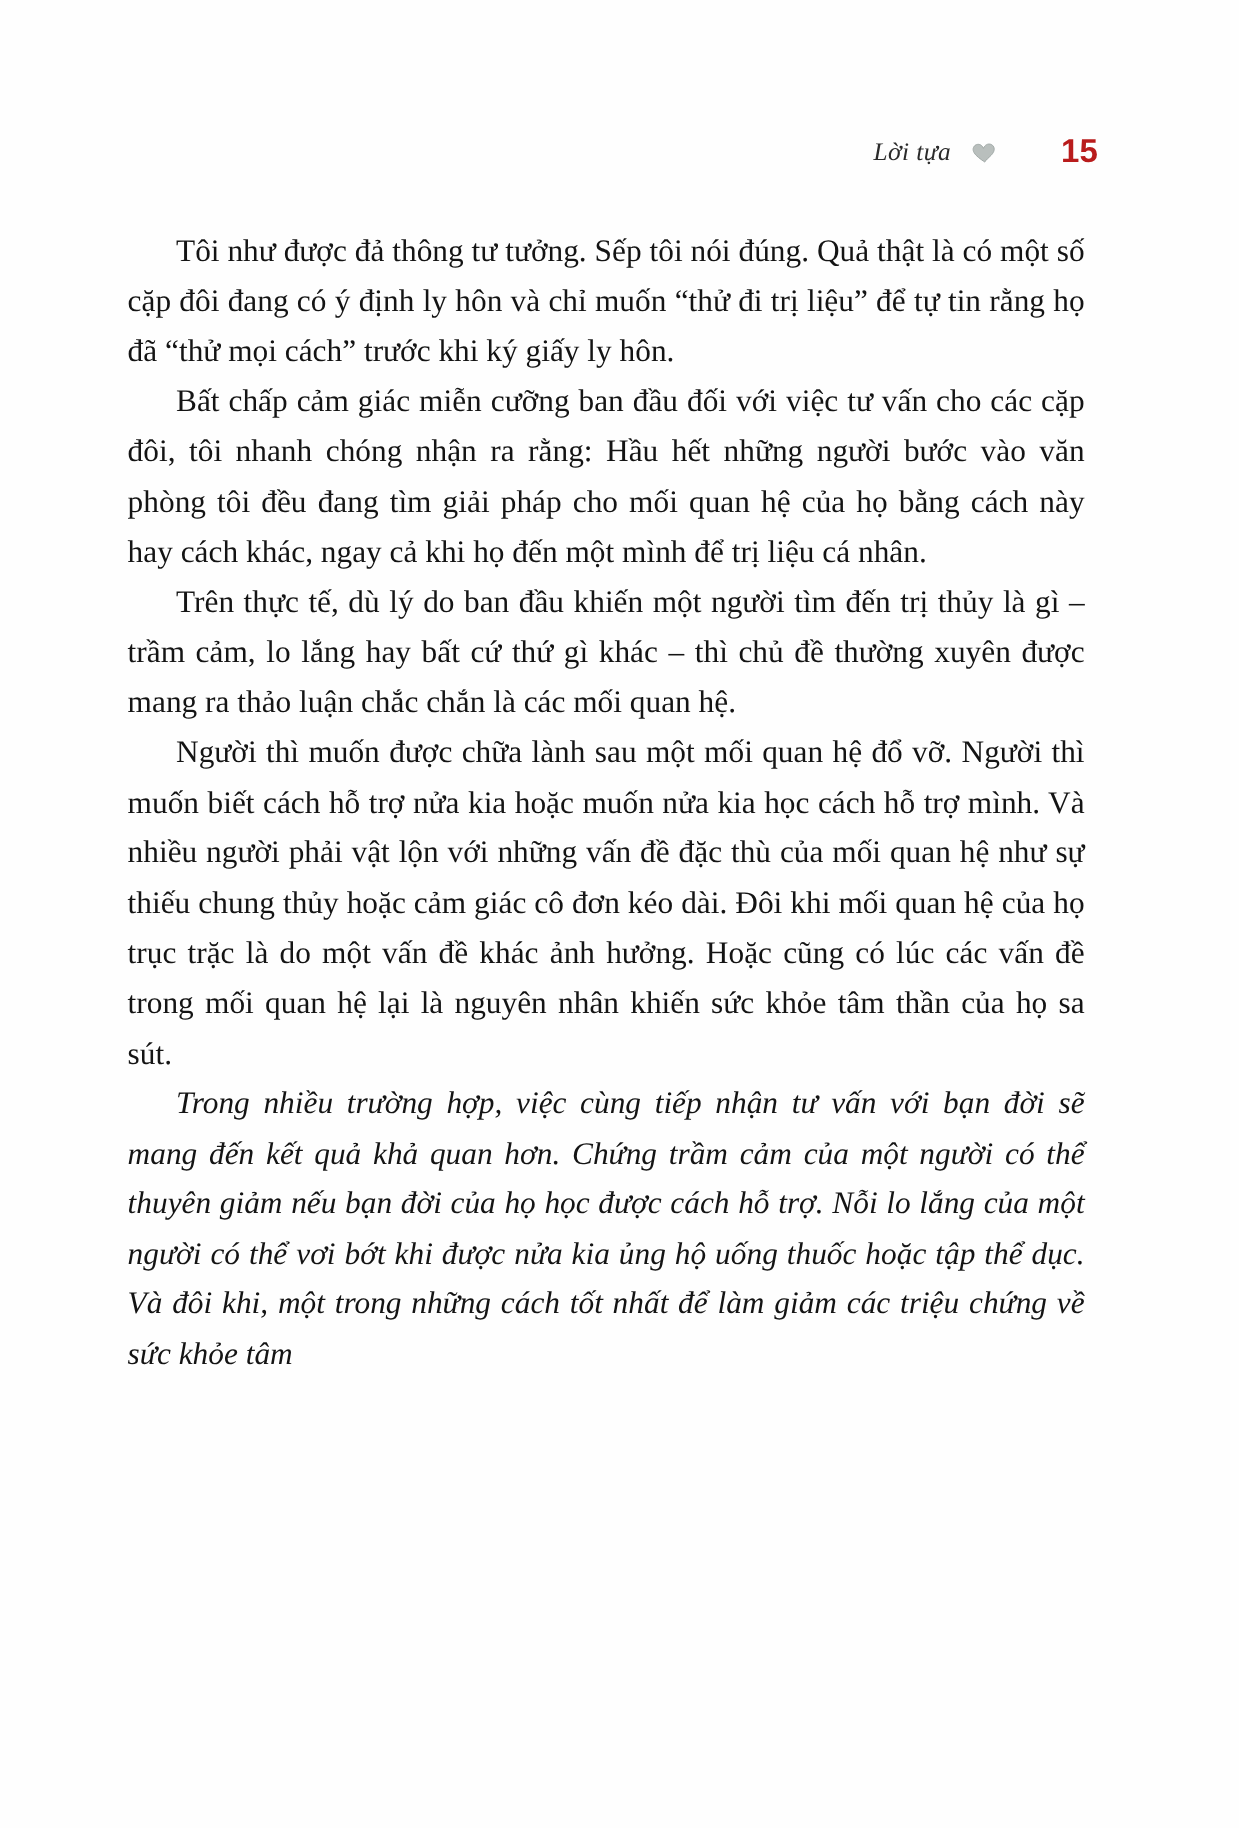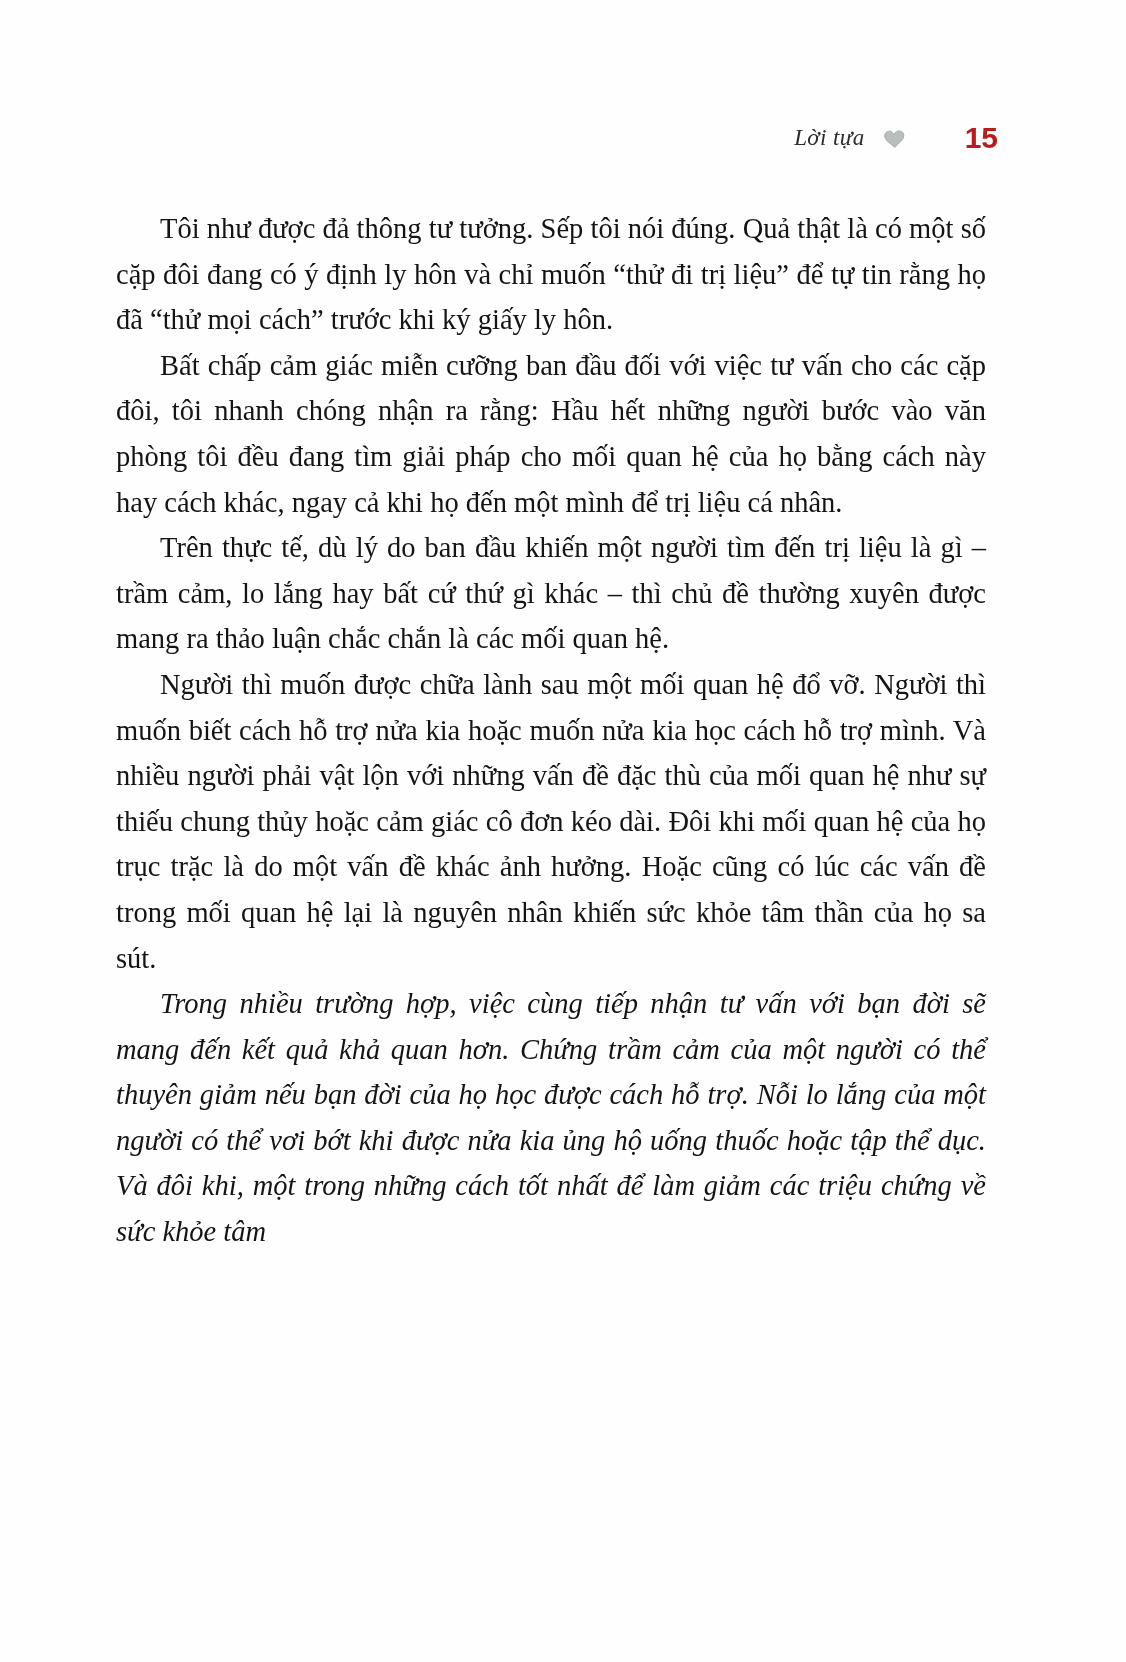--- a/index.html
+++ b/index.html
@@ -98,18 +98,18 @@
       <svg viewBox="0 0 32 32" xmlns="http://www.w3.org/2000/svg" aria-hidden="true">
         <path d="M16.2 27.5c-1.1-1-6.4-4.2-9.6-7.6C3.2 16.3 2.4 13 4.2 10.2c1.9-2.9 6-3.4 8.6-1.1.9.8 1.6 1.9 2 3 .6-1.6 1.8-3.2 3.5-4.1 3-1.6 6.8-.4 8.1 2.7 1.3 3.1-.2 6.3-2.9 9.1-2.8 2.9-6.2 5.6-7.3 7.7z" fill="#b9bfbd" stroke="#9aa3a1" stroke-width="1"></path>
       </svg>
     </span>
     <span class="page-number">15</span>
   </div>
 
   <div class="text-column">
     <p>Tôi như được đả thông tư tưởng. Sếp tôi nói đúng. Quả thật là có một số cặp đôi đang có ý định ly hôn và chỉ muốn “thử đi trị liệu” để tự tin rằng họ đã “thử mọi cách” trước khi ký giấy ly hôn.</p>
     <p>Bất chấp cảm giác miễn cưỡng ban đầu đối với việc tư vấn cho các cặp đôi, tôi nhanh chóng nhận ra rằng: Hầu hết những người bước vào văn phòng tôi đều đang tìm giải pháp cho mối quan hệ của họ bằng cách này hay cách khác, ngay cả khi họ đến một mình để trị liệu cá nhân.</p>
-    <p>Trên thực tế, dù lý do ban đầu khiến một người tìm đến trị liệu là gì – trầm cảm, lo lắng hay bất cứ thứ gì khác – thì chủ đề thường xuyên được mang ra thảo luận chắc chắn là các mối quan hệ.</p>
+    <p>Trên thực tế, dù lý do ban đầu khiến một người tìm đến trị thủy là gì – trầm cảm, lo lắng hay bất cứ thứ gì khác – thì chủ đề thường xuyên được mang ra thảo luận chắc chắn là các mối quan hệ.</p>
     <p>Người thì muốn được chữa lành sau một mối quan hệ đổ vỡ. Người thì muốn biết cách hỗ trợ nửa kia hoặc muốn nửa kia học cách hỗ trợ mình. Và nhiều người phải vật lộn với những vấn đề đặc thù của mối quan hệ như sự thiếu chung thủy hoặc cảm giác cô đơn kéo dài. Đôi khi mối quan hệ của họ trục trặc là do một vấn đề khác ảnh hưởng. Hoặc cũng có lúc các vấn đề trong mối quan hệ lại là nguyên nhân khiến sức khỏe tâm thần của họ sa sút.</p>
     <p>Trong nhiều trường hợp, việc cùng tiếp nhận tư vấn với bạn đời sẽ mang đến kết quả khả quan hơn. Chứng trầm cảm của một người có thể thuyên giảm nếu bạn đời của họ học được cách hỗ trợ. Nỗi lo lắng của một người có thể vơi bớt khi được nửa kia ủng hộ uống thuốc hoặc tập thể dục. Và đôi khi, một trong những cách tốt nhất để làm giảm các triệu chứng về sức khỏe tâm</p>
   </div>
 
 </div>
 
 </body></html>

